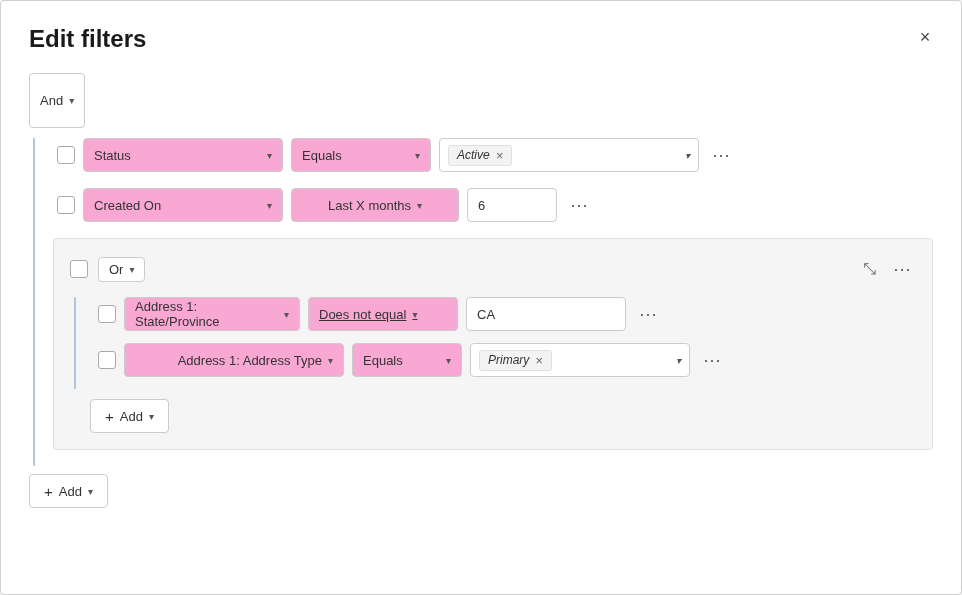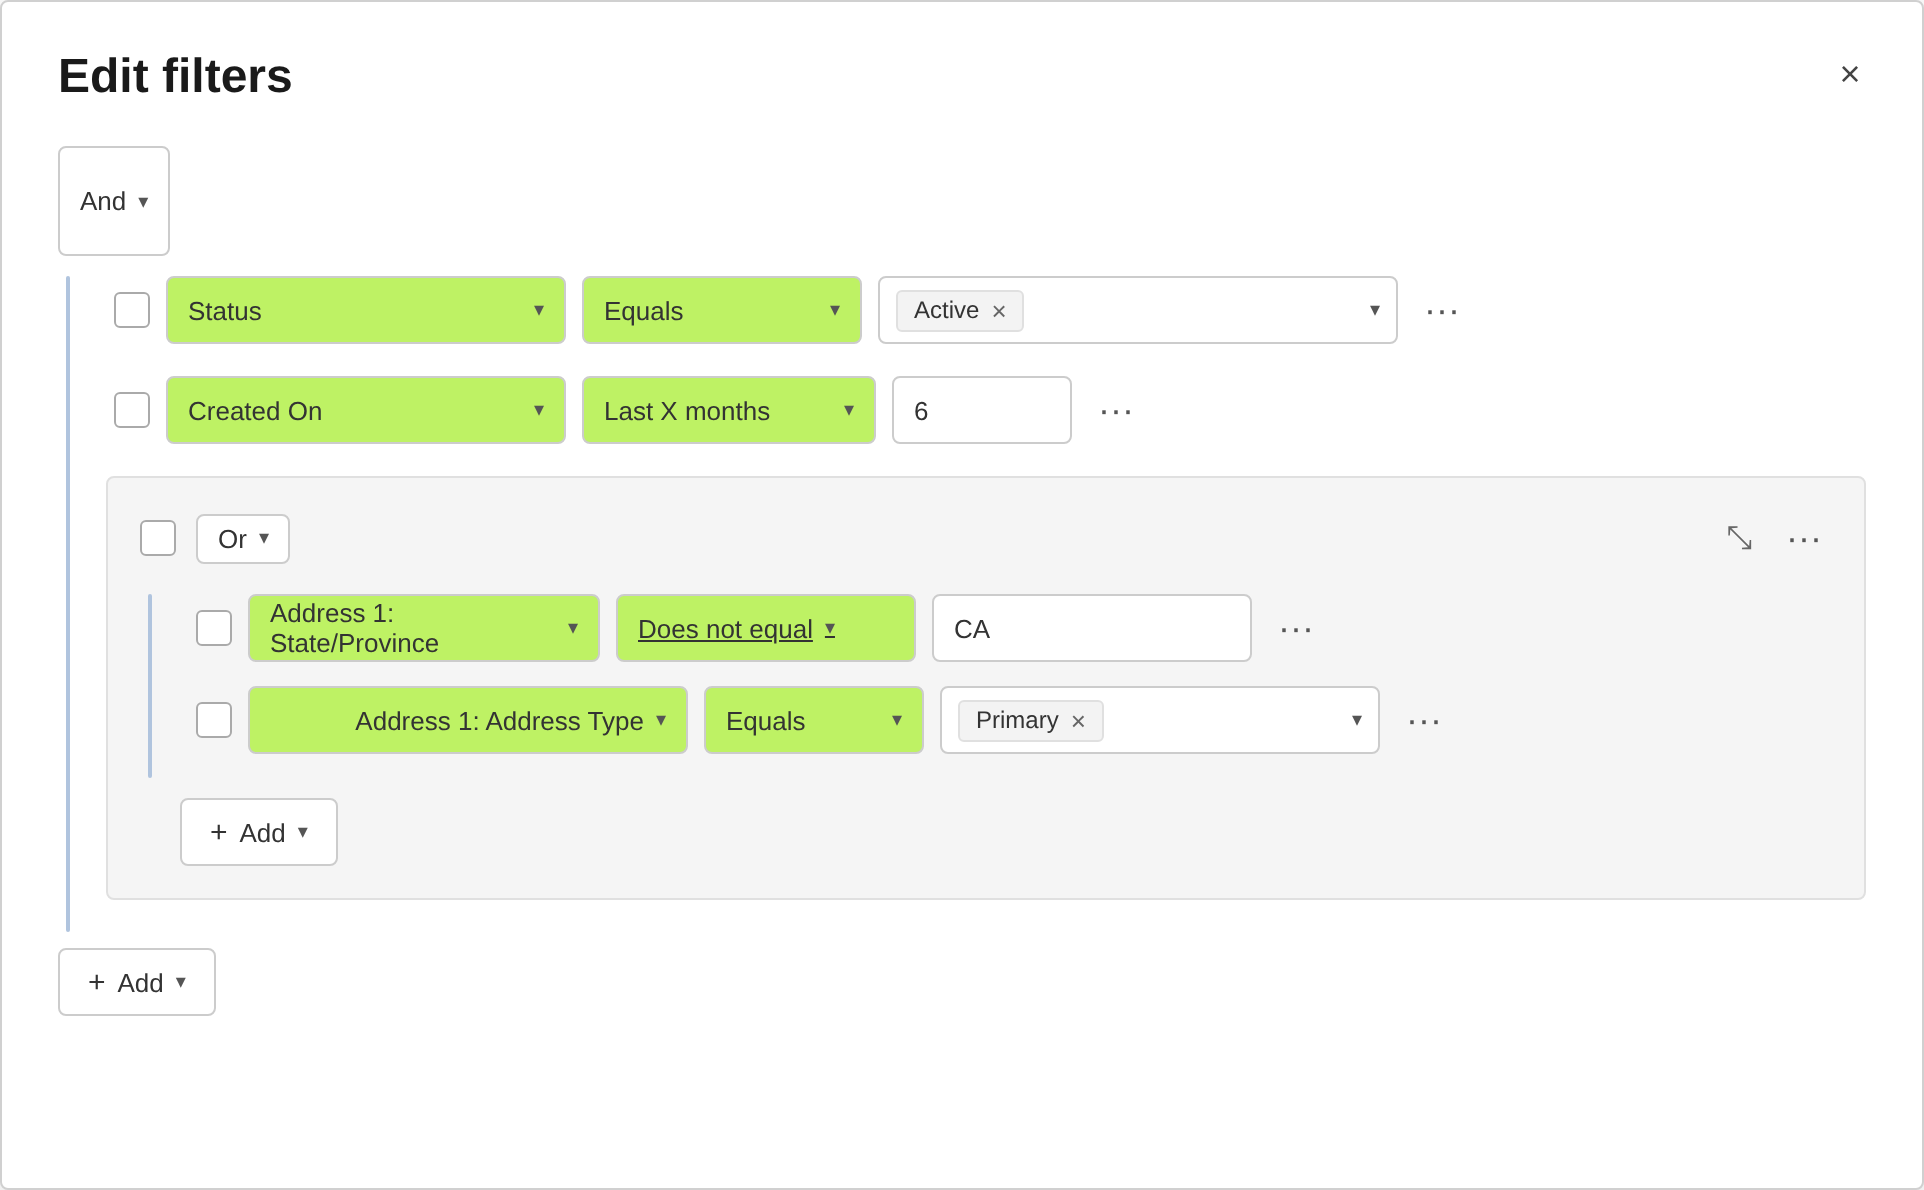--- a/index.html
+++ b/index.html
@@ -74,21 +74,21 @@
       display: flex; align-items: center; justify-content: center;
     }
 
     .select-field {
       display: inline-flex;
       align-items: center;
       border: 1px solid #ccc;
       border-radius: 4px;
       padding: 6px 10px;
       cursor: pointer;
-      background: #bef264;
+      background: #f9a8d4;
       font-size: 13px;
       color: #333;
       gap: 6px;
       height: 34px;
     }
 
     .field-name { width: 200px; justify-content: space-between; }
     .field-operator { width: 140px; justify-content: space-between; }
     .field-value-text {
       display: inline-flex;
@@ -108,20 +108,21 @@
       border: 1px solid #ccc;
       border-radius: 4px;
       padding: 4px 8px;
       background: #fff;
       font-size: 13px;
       color: #333;
       height: 34px;
       min-width: 260px;
       gap: 8px;
       justify-content: space-between;
+      font-style: italic;
     }
     .tag {
       display: inline-flex;
       align-items: center;
       background: #f3f3f3;
       border: 1px solid #e0e0e0;
       border-radius: 3px;
       padding: 2px 8px;
       font-size: 12px;
       gap: 6px;
@@ -304,21 +305,21 @@
         </div>
         <button class="more-btn">···</button>
       </div>
 
       <div class="filter-row">
         <div class="checkbox"></div>
         <div class="select-field field-name">
           <span>Created On</span>
           <span class="chevron-icon">▾</span>
         </div>
-        <div class="select-field" style="width:147px;justify-content:space-between;">
+        <div class="select-field" style="width:168px;justify-content:center;">
           <span>Last X months</span>
           <span class="chevron-icon">▾</span>
         </div>
         <div class="field-value-text field-value-medium">
           <span>6</span>
         </div>
         <button class="more-btn">···</button>
       </div>
 
       <div class="or-group">

